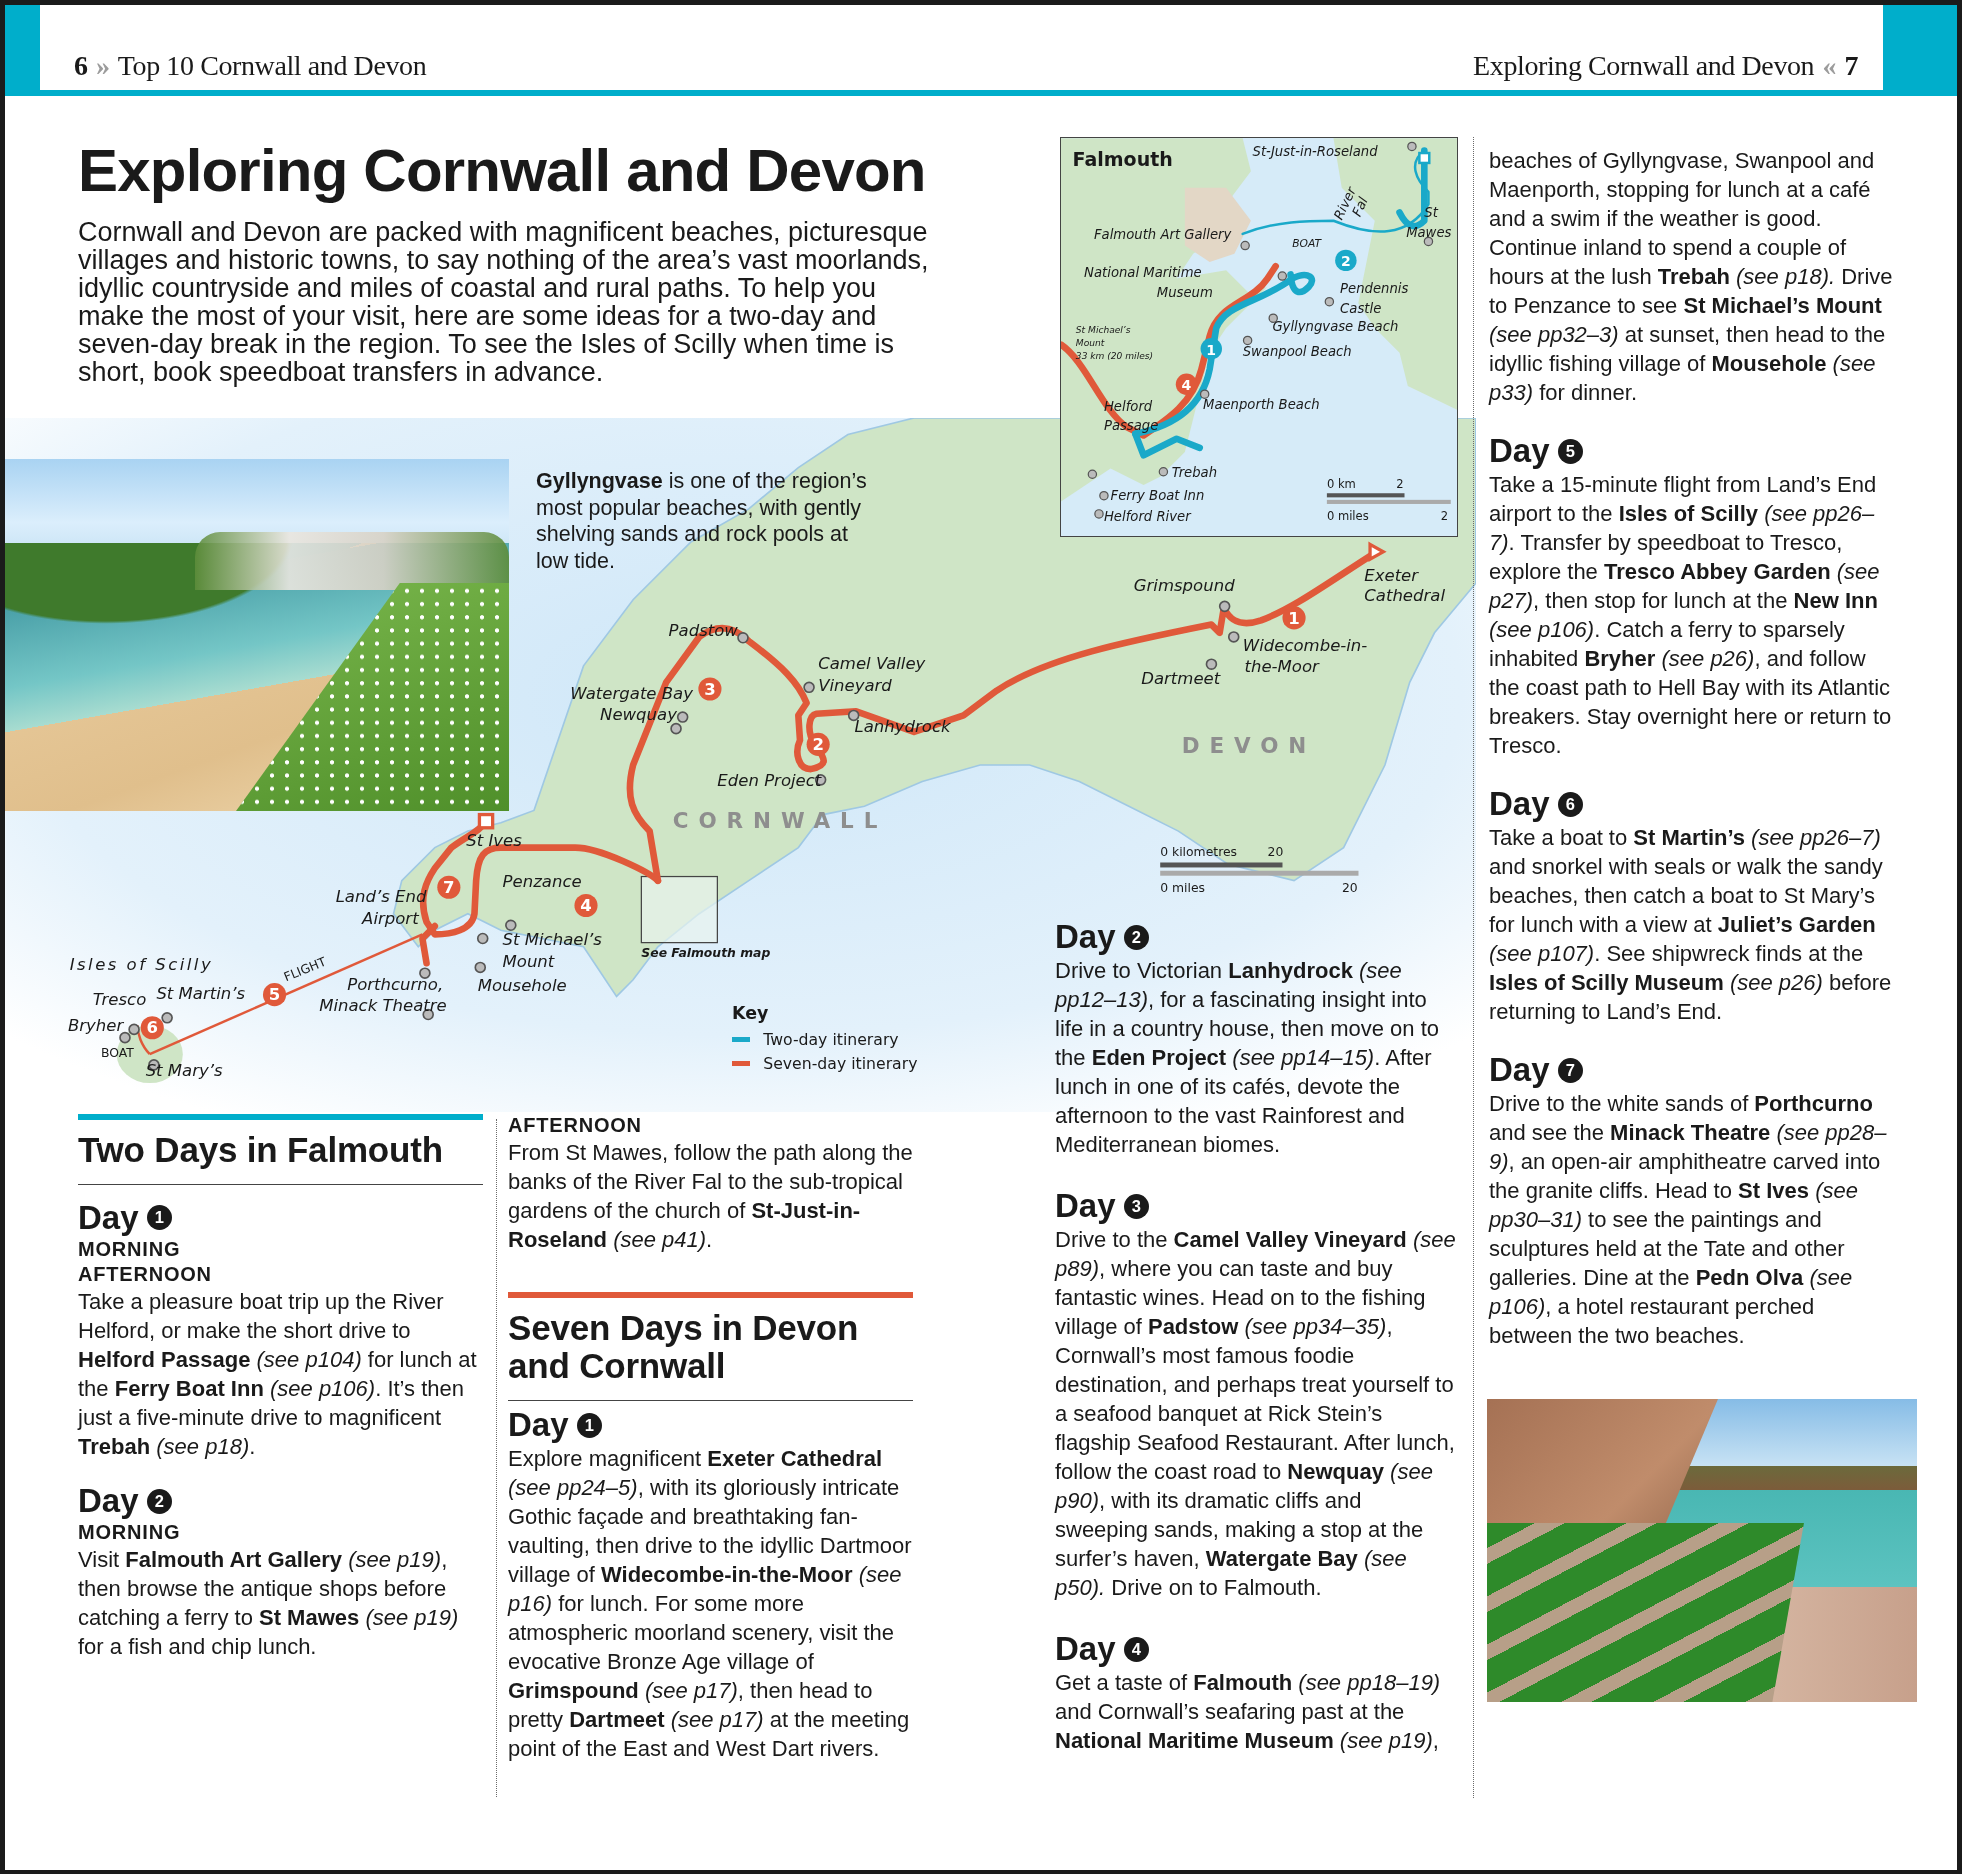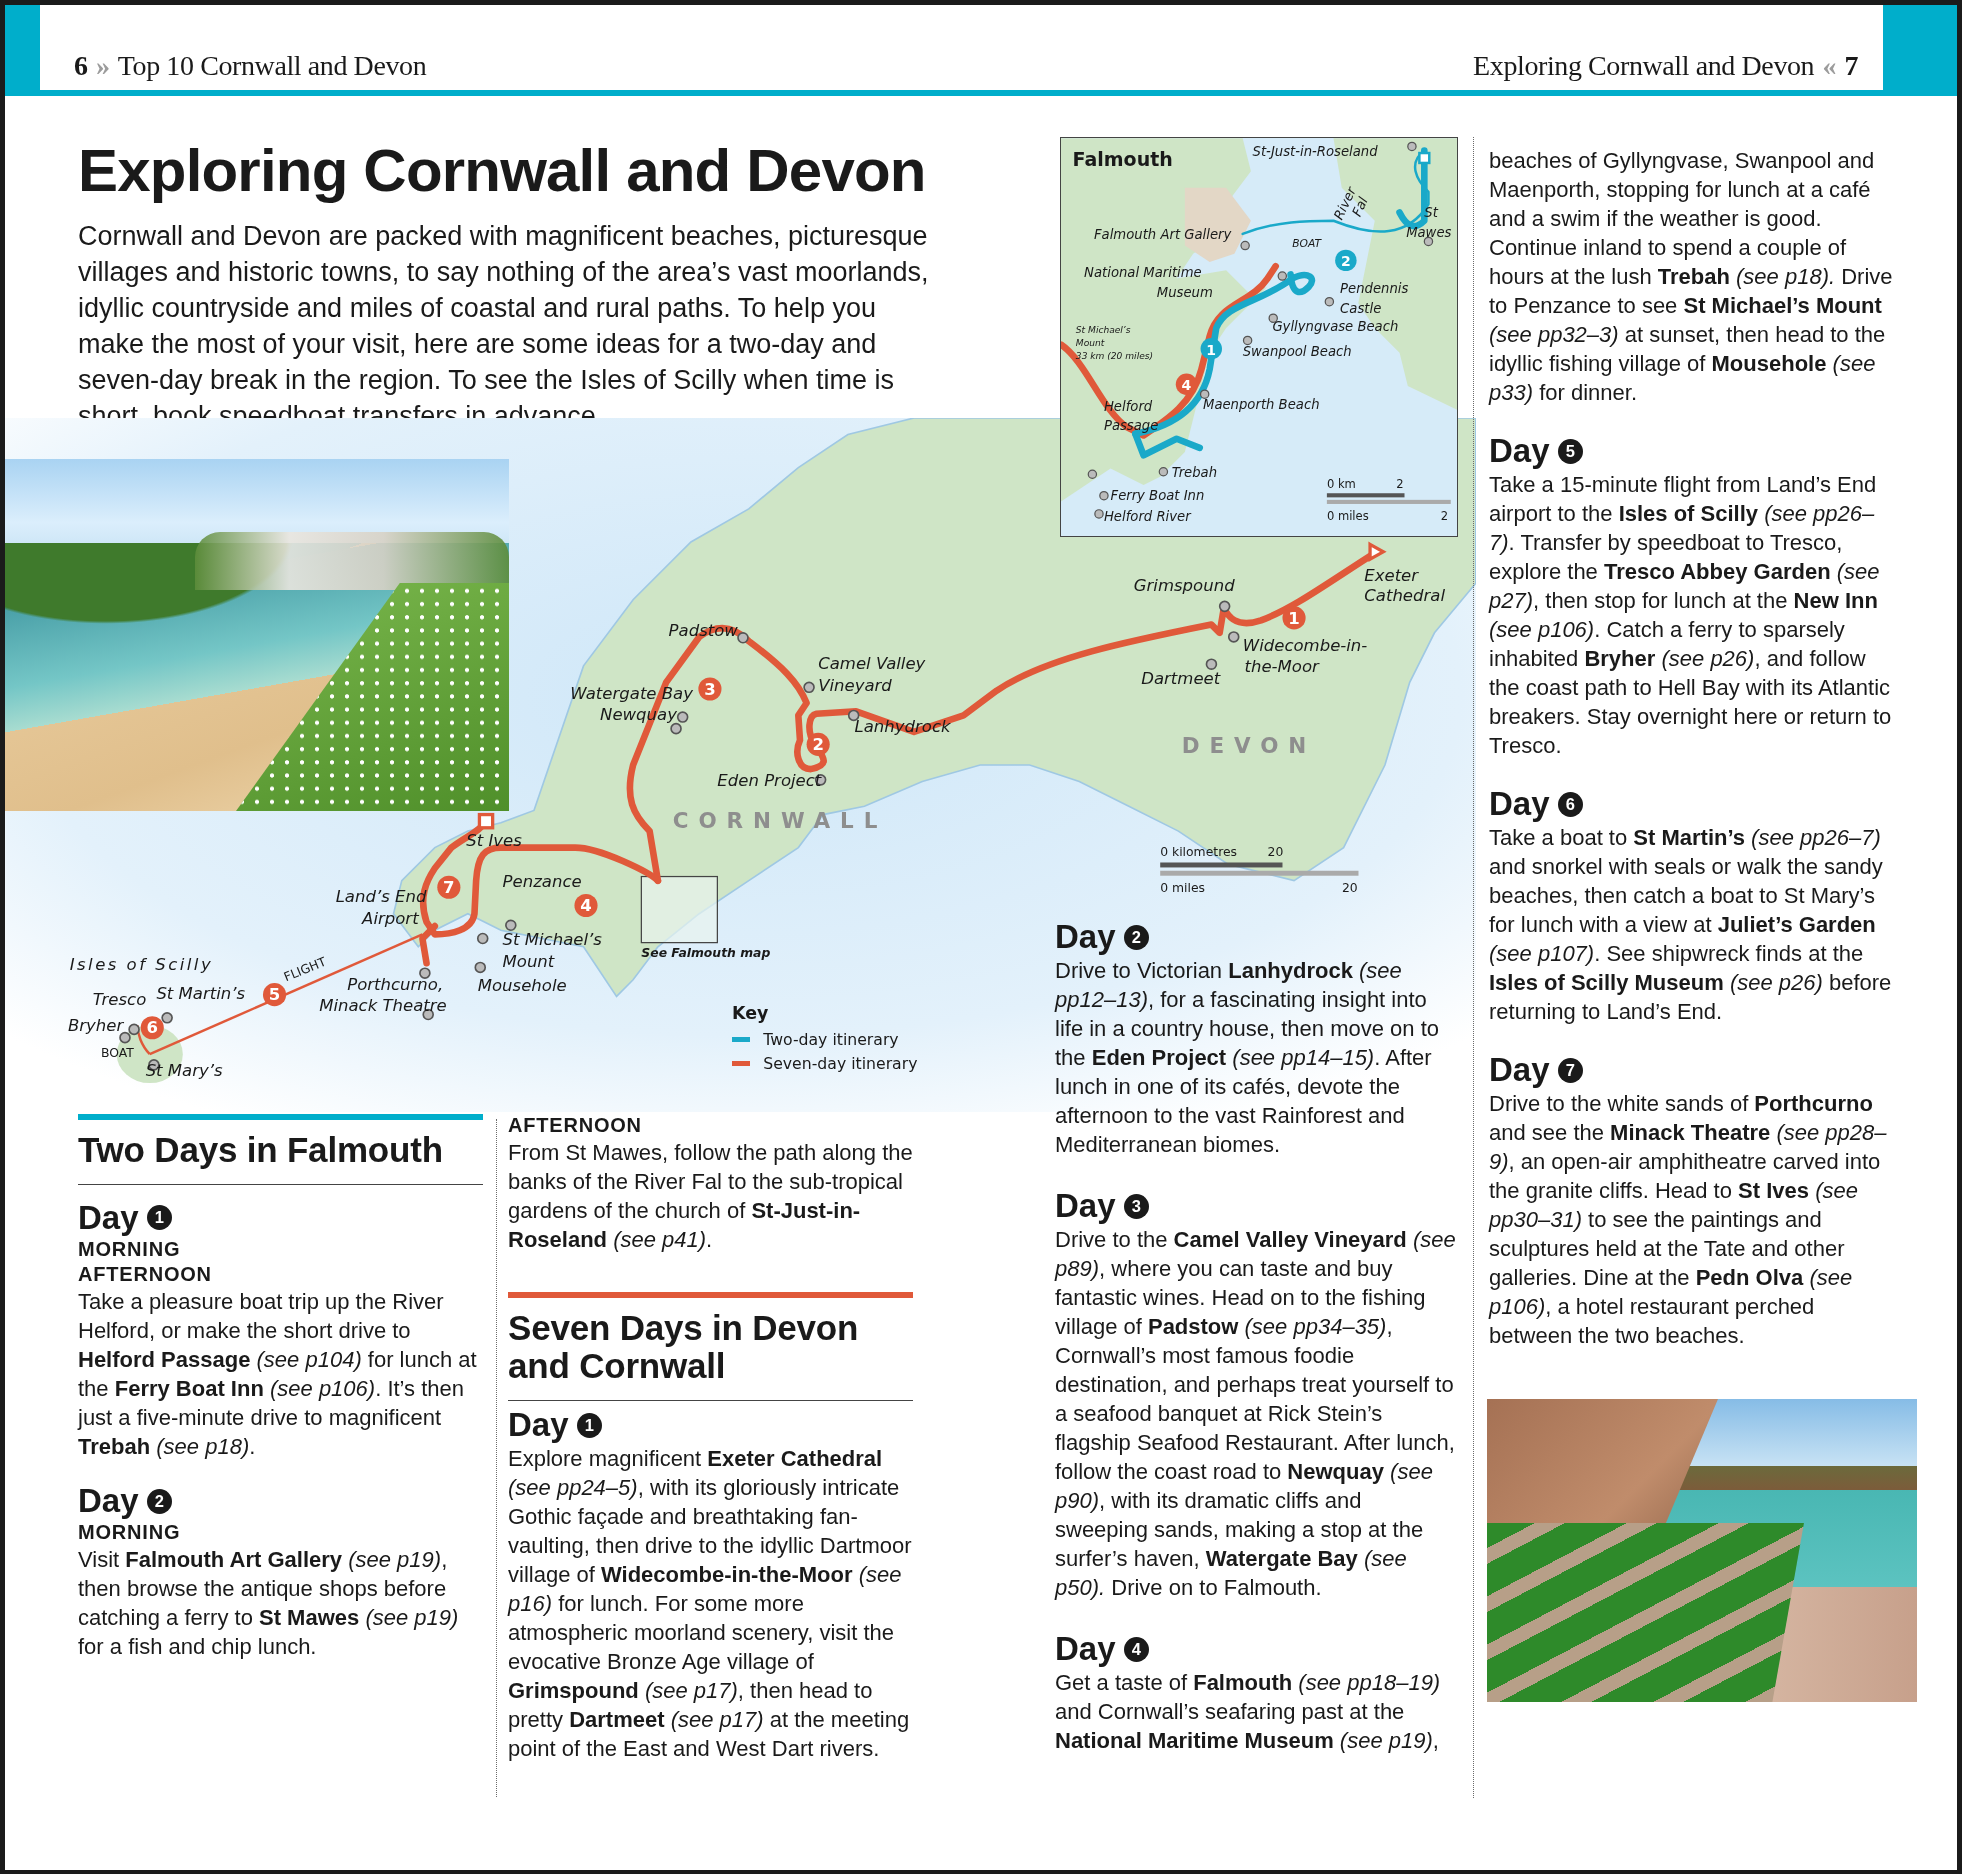--- a/index.html
+++ b/index.html
@@ -13,21 +13,21 @@
   .hdr-tab-r { position: absolute; right: 0; top: 0; width: 74px; height: 86px; background: #00aecb; }
   .hdr-rule { position: absolute; left: 0; top: 85px; width: 100%; height: 5.8px; background: #00aecb; }
   .hdr-left, .hdr-right { position: absolute; top: 45px; font-family: Liberation Serif, serif; font-size: 28px; letter-spacing: -0.4px; color: #1a1a1a; }
   .hdr-left { left: 69px; }
   .hdr-right { right: 99px; }
   .hdr-num { font-weight: bold; }
   .hdr-chev { color: #9c9c9c; font-weight: bold; margin: 0 8.3px; }
 
   
   .title { position: absolute; left: 73px; top: 131px; font-family: "Liberation Sans Narrow", "Liberation Sans", sans-serif; font-weight: bold; font-size: 60px; letter-spacing: -0.8px; color: #1a1a1a; }
-  .intro { position: absolute; left: 73px; top: 213px; width: 860px; font-family: "Liberation Sans Narrow", "Liberation Sans", sans-serif; font-size: 27px; line-height: 36px; color: #1a1a1a; }
+  .intro { position: absolute; left: 73px; top: 213px; width: 860px; font-family: "Liberation Sans Narrow", "Liberation Sans", sans-serif; font-size: 27px; line-height: 28px; color: #1a1a1a; }
 
   
   .map { position: absolute; left: 0; top: 413px; width: 1471px; height: 694px; }
   .beach-photo { position: absolute; left: 0; top: 41px; width: 504px; height: 352px;
     background:
       linear-gradient(180deg, #a9d3f2 0%, #dbeefc 18%, #cfe7f7 24%, transparent 24%),
       radial-gradient(ellipse 60% 40% at 20% 22%, #3f7a2c 0%, #3f7a2c 60%, transparent 62%),
       linear-gradient(170deg, transparent 34%, #4aa0a8 34%, #74c6c6 52%, #a8dcd0 62%, transparent 62%),
       linear-gradient(160deg, #3aa0a8 0%, #3aa0a8 40%, #e7c99a 40%, #e0bf8c 70%, #f1dcb5 100%);
     overflow: hidden; }
@@ -198,20 +198,23 @@
         <rect x="1398" y="548" width="240" height="6" fill="#aaa"></rect>
         <text x="1398" y="574" class="maplbl-sm">0 miles</text>
         <text x="1618" y="574" class="maplbl-sm">20</text>
       </g>
     </svg>
 
     <div class="beach-photo">
       <div class="village"></div>
       <div class="hill"></div>
     </div>
+    <p class="photo-caption">
+      <b>Gyllyngvase</b><span> is one of the region’s most popular beaches, with gently shelving sands and rock pools at low tide.</span>
+    </p>
 
     <div class="key">
       <div class="key-title">Key</div>
       <div class="key-row">
         <span class="key-sw" style="background:#1aa9c9"></span>
         <span>Two-day itinerary</span>
       </div>
       <div class="key-row">
         <span class="key-sw" style="background:#e0593a"></span>
         <span>Seven-day itinerary</span>

